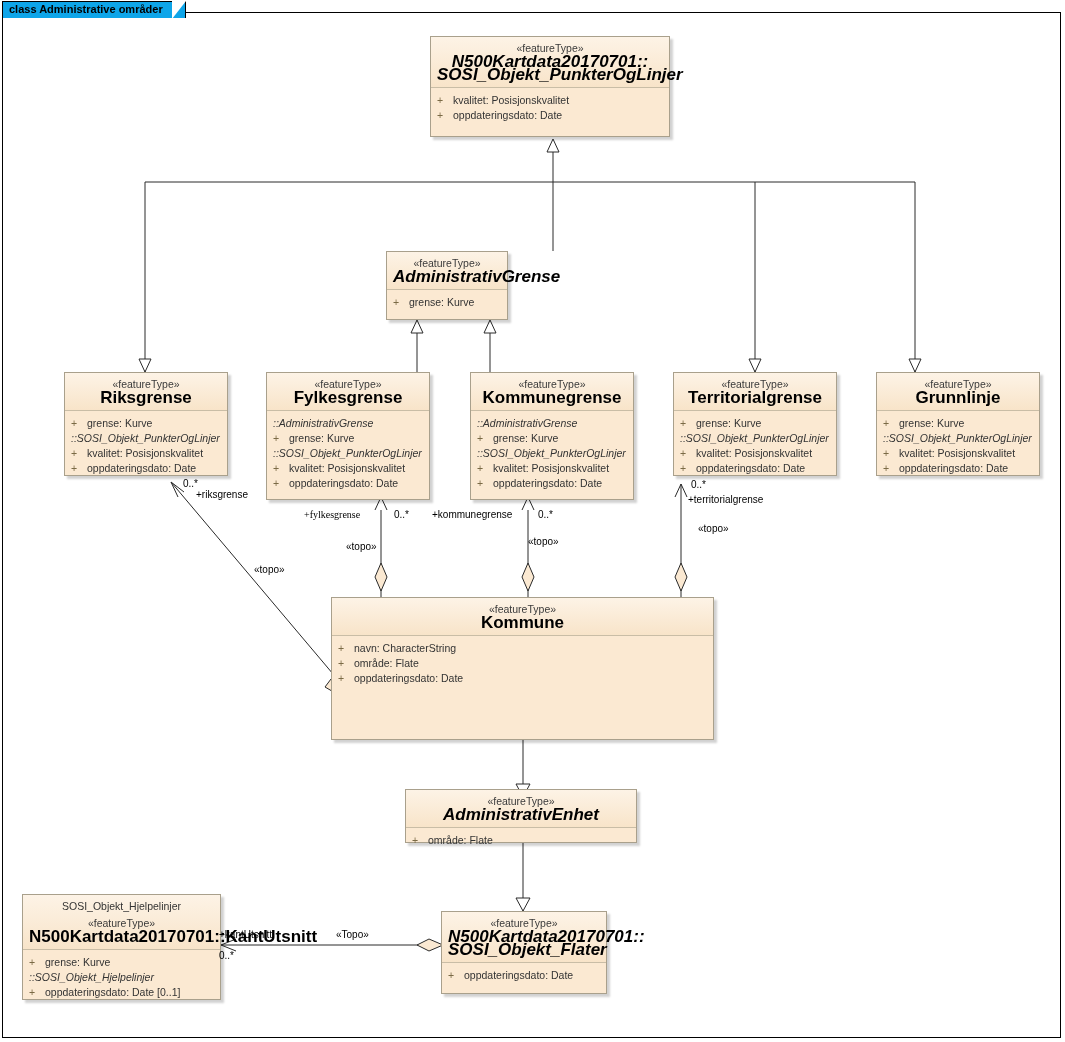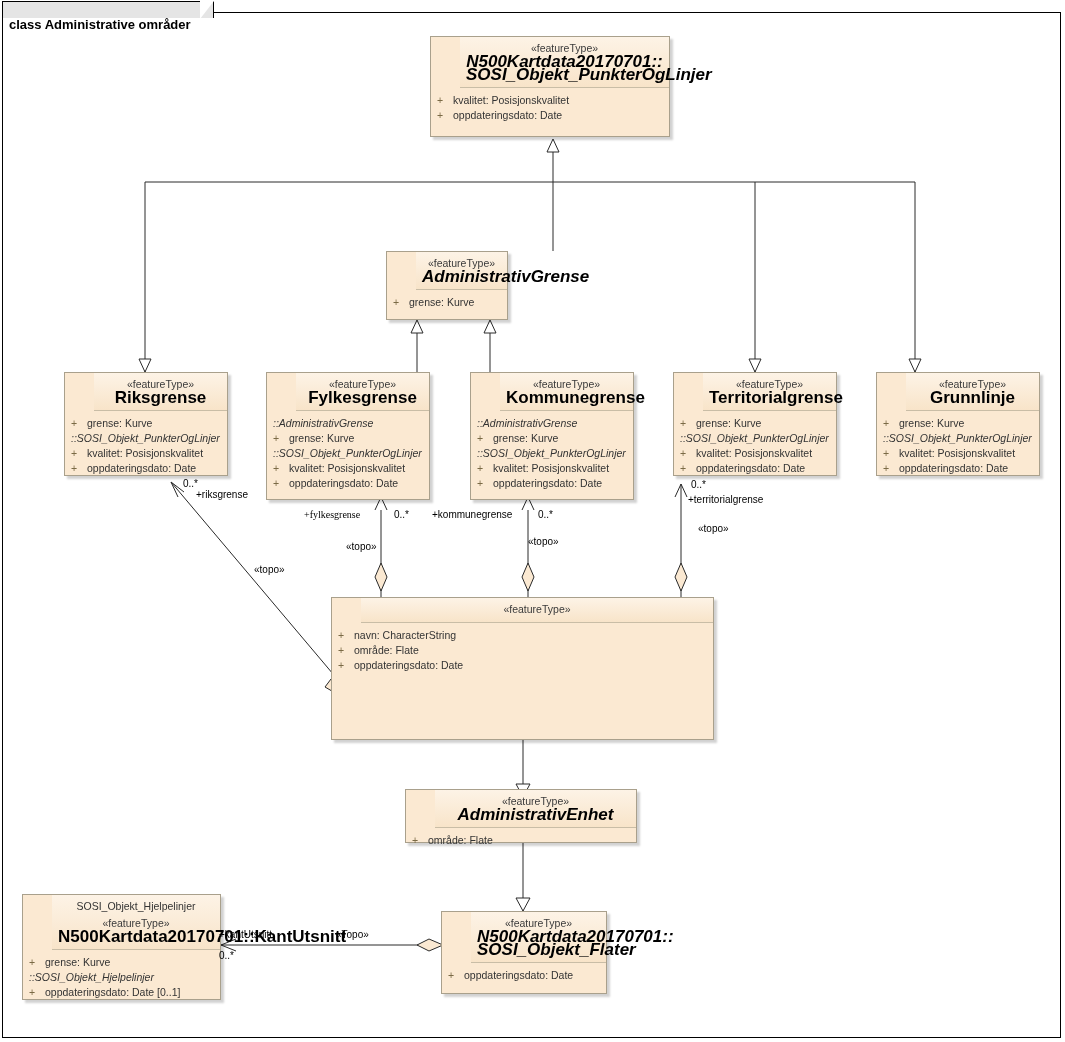--- a/index.html
+++ b/index.html
@@ -2,30 +2,30 @@
 <html><head>
 <meta charset="utf-8">
 <style>
   html,body{margin:0;padding:0;background:#ffffff;}
   body{font-family:"Liberation Sans","DejaVu Sans",sans-serif;}
   #canvas{position:relative;width:1065px;height:1042px;background:#fff;overflow:hidden;}
 
   
   .frame{position:absolute;left:2px;top:12px;width:1059px;height:1026px;border:1px solid #000;box-sizing:border-box;}
   .tab{position:absolute;left:2px;top:1px;height:17px;box-sizing:border-box;
-       border:1px solid #000;border-bottom:none;background:#e5e5e5;
-       padding:15px 22px 0 6px;font-size:13px;font-weight:bold;color:#000;white-space:nowrap;}
+       border:1px solid #000;border-bottom:none;background:#0ea5e9;
+       padding:1px 22px 0 6px;font-size:11px;font-weight:bold;color:#000;white-space:nowrap;}
   .tab:after{content:"";position:absolute;right:-1px;top:-1px;width:0;height:0;
        border-left:14px solid #fff;border-bottom:18px solid transparent;}
 
   
   .cls{position:absolute;box-sizing:border-box;border:1px solid #a9a08c;
        background:#fbe9d2;box-shadow:3px 3px 2px rgba(0,0,0,.18);}
   .cls .hdr{padding:5px 6px 6px;text-align:center;line-height:13px;
-       background:linear-gradient(#fdf3e6,#f8e4c9);border-bottom:1px solid #c9bda6;margin-left:29px;}
+       background:linear-gradient(#fdf3e6,#f8e4c9);border-bottom:1px solid #c9bda6;}
   .stereo{font-size:10.5px;color:#3a3a3a;}
   .cname{font-size:17px;font-weight:bold;color:#000;}
   .cname.italreg{font-style:italic;font-weight:bold;}
   .precls{font-size:10.5px;color:#333;text-align:center;padding:3px 6px 1px;}
   .body{padding:5px 4px 6px 6px;}
   .attr{font-size:10.5px;color:#333;line-height:15px;white-space:nowrap;}
   .attr .pl{display:inline-block;width:16px;color:#7a6a45;}
   .grp{font-size:10.5px;font-style:italic;color:#333;line-height:15px;white-space:nowrap;}
   svg.ov{position:absolute;left:0;top:0;width:1065px;height:1042px;overflow:visible;pointer-events:none;}
   .lbl{position:absolute;font-size:10px;color:#000;white-space:nowrap;}
@@ -177,20 +177,21 @@
       <div class="attr"><span class="pl">+</span><span>grense: Kurve</span></div>
       <div class="grp">::SOSI_Objekt_PunkterOgLinjer</div>
       <div class="attr"><span class="pl">+</span><span>kvalitet: Posisjonskvalitet</span></div>
       <div class="attr"><span class="pl">+</span><span>oppdateringsdato: Date</span></div>
     </div>
   </div>
 
   <div class="cls" style="left:331px;top:597px;width:383px;height:143px;">
     <div class="hdr">
       <div class="stereo">«featureType»</div>
+      <div class="cname">Kommune</div>
     </div>
     <div class="body">
       <div class="attr"><span class="pl">+</span><span>navn: CharacterString</span></div>
       <div class="attr"><span class="pl">+</span><span>område: Flate</span></div>
       <div class="attr"><span class="pl">+</span><span>oppdateringsdato: Date</span></div>
     </div>
   </div>
 
   <div class="cls" style="left:405px;top:789px;width:232px;height:54px;">
     <div class="hdr">

